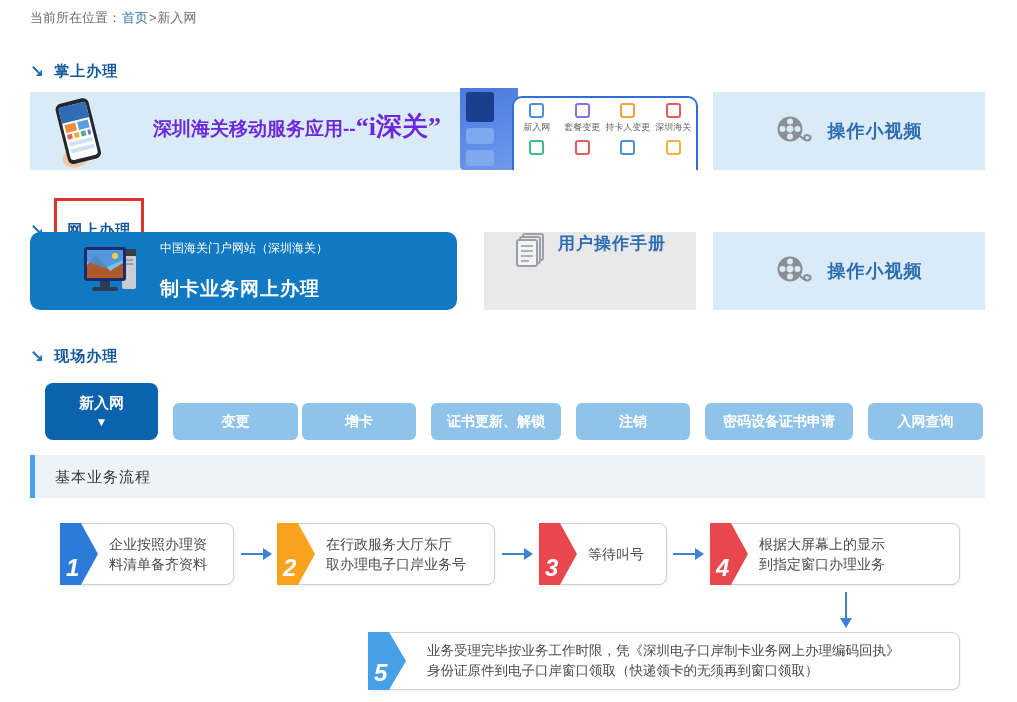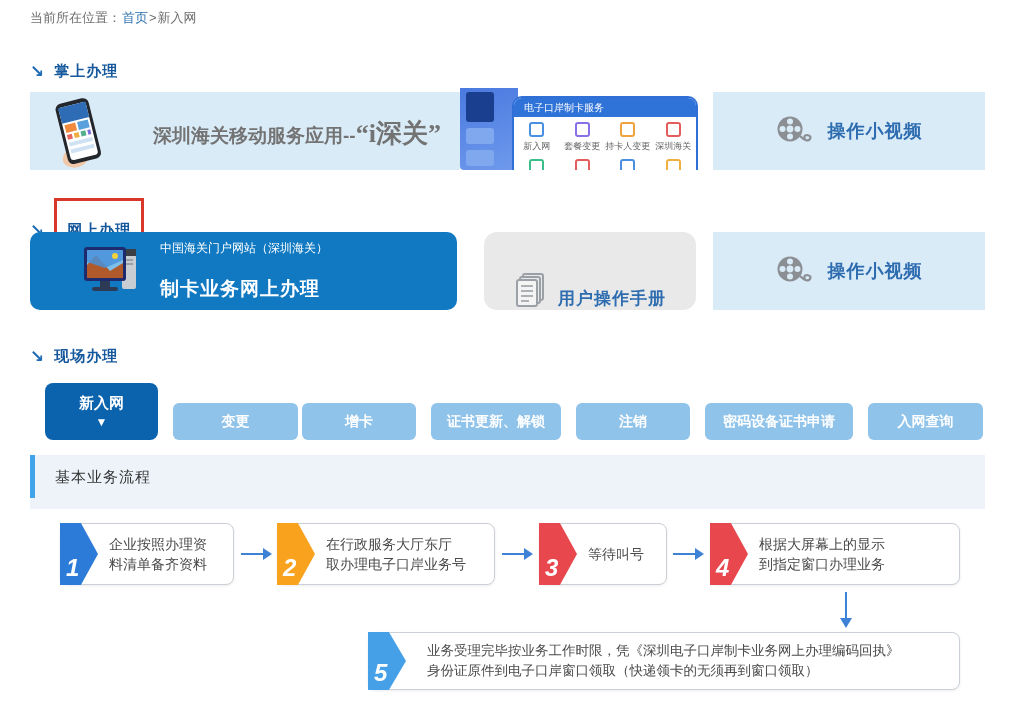--- a/index.html
+++ b/index.html
@@ -14,22 +14,22 @@
   
   .sec-head { position:absolute; left:30px; display:flex; align-items:center; gap:10px; }
   .sec-arrow { color:#1f6cb5; font-size:17px; font-weight:bold; line-height:1; }
   .sec-title { font-size:15px; font-weight:bold; color:#15589c; letter-spacing:1px; }
   .red-box { border:3px solid #d9372a; padding:20px 10px; }
 
   
   .panel-light { position:absolute; background:#daebf8; height:78px; top:92px; }
   .p1 { left:30px; width:430px; display:flex; align-items:center; }
   .phone-wrap { position:absolute; left:26px; top:6px; transform:rotate(-14deg); }
-  .banner-text { position:absolute; left:112px; width:310px; text-align:center; top:24px;
-                 color:#737373; font-weight:bold; font-size:19px; white-space:nowrap; }
+  .banner-text { position:absolute; left:112px; width:310px; text-align:center; top:17px;
+                 color:#6d28d9; font-weight:bold; font-size:19px; white-space:nowrap; }
   .banner-text .em { font-size:26px; font-family:"Liberation Serif","DejaVu Serif",serif; }
 
   
   .p2 { position:absolute; left:460px; top:88px; width:240px; height:82px; background:#fff; overflow:hidden; }
   .app-bg { position:absolute; left:0; top:0; width:58px; height:82px; background:linear-gradient(160deg,#4a79e0,#6f9aec); border-radius:0 0 0 4px; }
   .app-bg .tile1 { position:absolute; left:6px; top:4px; width:28px; height:30px; background:#1b3f8f; border-radius:3px; }
   .app-bg .tile2 { position:absolute; left:6px; top:40px; width:28px; height:16px; background:#7fa8ee; border-radius:3px; }
   .app-bg .tile3 { position:absolute; left:6px; top:62px; width:28px; height:16px; background:#7fa8ee; border-radius:3px; }
   .app-card { position:absolute; left:52px; top:8px; width:186px; height:74px; background:#fff;
               border:2px solid #2f6fd6; border-bottom:none; border-radius:10px 10px 0 0; overflow:hidden; }
@@ -48,34 +48,34 @@
   .video-label { color:#2e6cb0; font-size:18px; font-weight:bold; letter-spacing:1px; }
 
   
   .card-blue { position:absolute; left:30px; top:232px; width:427px; height:78px; background:#1079c2;
                border-radius:10px; display:flex; align-items:center; cursor:pointer; }
   .card-blue .txt { margin-left:130px; color:#fff; }
   .card-blue .l1 { font-size:12px; margin-bottom:19px; }
   .card-blue .l2 { font-size:19px; font-weight:bold; letter-spacing:1px; }
   .pc-wrap { position:absolute; left:52px; top:11px; }
   .card-gray { position:absolute; left:484px; top:232px; width:212px; height:78px; background:#e9e9e9;
-               border-radius:13px; display:flex; align-items:flex-end; justify-content:center; gap:10px; cursor:pointer; }
+               border-radius:0; display:flex; align-items:flex-start; justify-content:center; gap:10px; cursor:pointer; }
   .manual-label { color:#2e6cb0; font-size:17px; font-weight:bold; letter-spacing:1px; }
   .card-video { position:absolute; left:713px; top:232px; width:272px; height:78px; background:#daebf8;
                 display:flex; align-items:center; justify-content:center; gap:12px; cursor:pointer; }
 
   
   .tab { position:absolute; color:#fff; font-weight:bold; text-align:center; cursor:pointer; }
   .tab-active { left:45px; top:383px; width:113px; height:57px; background:#0b62ad; border-radius:8px;
                 font-size:15px; padding-top:11px; }
   .tab-active .caret { font-size:12px; margin-top:2px; }
   .tab-n { top:403px; height:37px; background:#8fc3ea; border-radius:6px; font-size:14px; line-height:37px; }
 
   
-  .flow-band { position:absolute; left:30px; top:455px; width:955px; height:54px; background:#edf3f9; }
+  .flow-band { position:absolute; left:30px; top:455px; width:955px; height:43px; background:#edf3f9; }
   .flow-band .bar { position:absolute; left:0; top:0; width:5px; height:43px; background:#41a3ea; }
   .flow-band .txt { position:absolute; left:25px; line-height:43px; font-size:15px; color:#333; letter-spacing:1px; }
 
   
   .fbox { position:absolute; background:#fff; border:1px solid #cbd0d6; border-radius:8px;
           box-shadow:0 1px 3px rgba(0,0,0,0.08); }
   .chip { position:absolute; left:-1px; top:-1px; bottom:-1px; width:38px;
           clip-path:polygon(0 0,55% 0,100% 50%,55% 100%,0 100%); }
   .chip .num { position:absolute; left:6px; bottom:3px; color:#fff; font-size:24px;
                font-weight:bold; font-style:italic; }
@@ -134,21 +134,20 @@
     </div>
   </div>
 
   <div class="p2">
     <div class="app-bg">
       <div class="tile1"></div>
         <div class="tile2"></div>
         <div class="tile3"></div>
     </div>
     <div class="app-card">
-      <div class="app-card-head">电子口岸制卡服务</div>
       <div class="app-grid">
         <div class="app-item">
           <div class="app-ico c1"></div>
           <div class="lbl">新入网</div>
         </div>
         <div class="app-item">
           <div class="app-ico c2"></div>
           <div class="lbl">套餐变更</div>
         </div>
         <div class="app-item">

